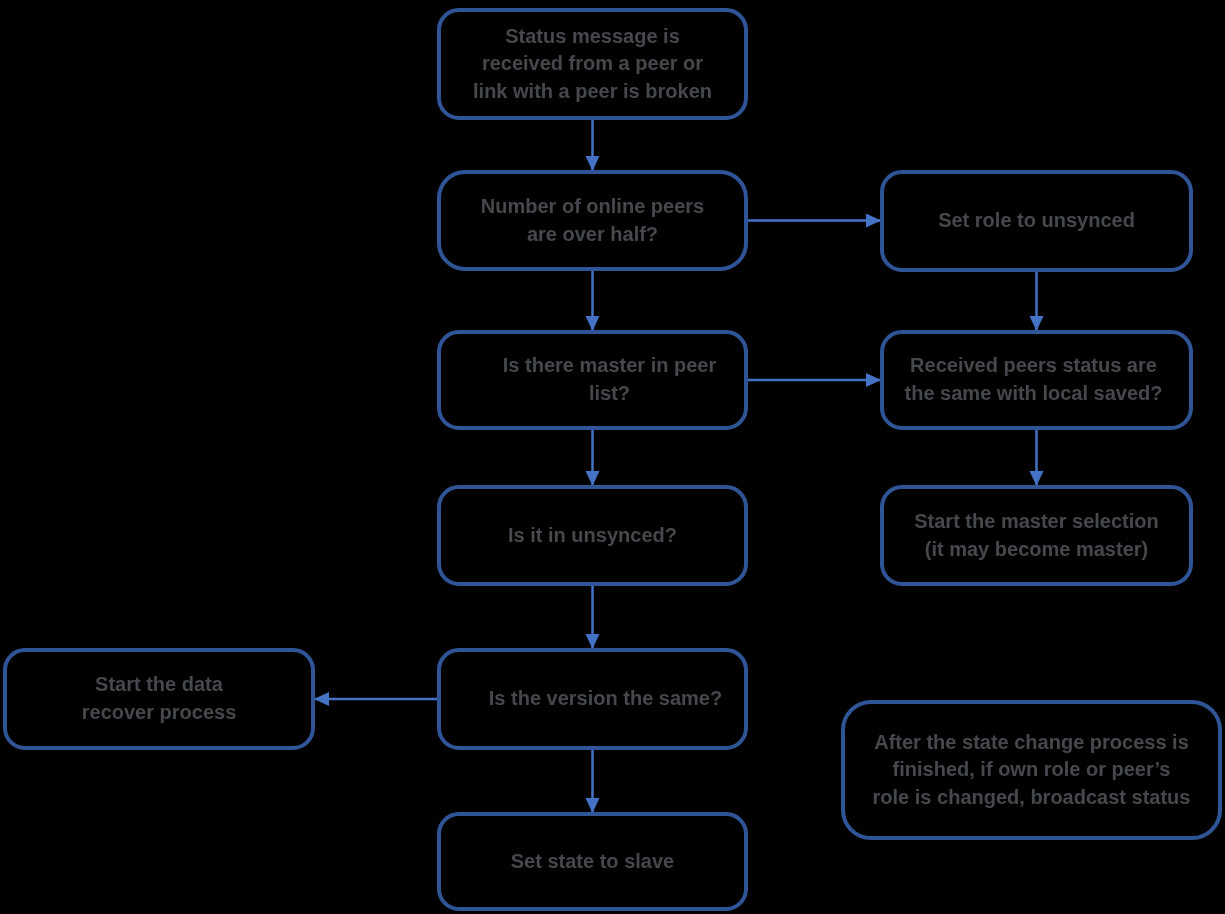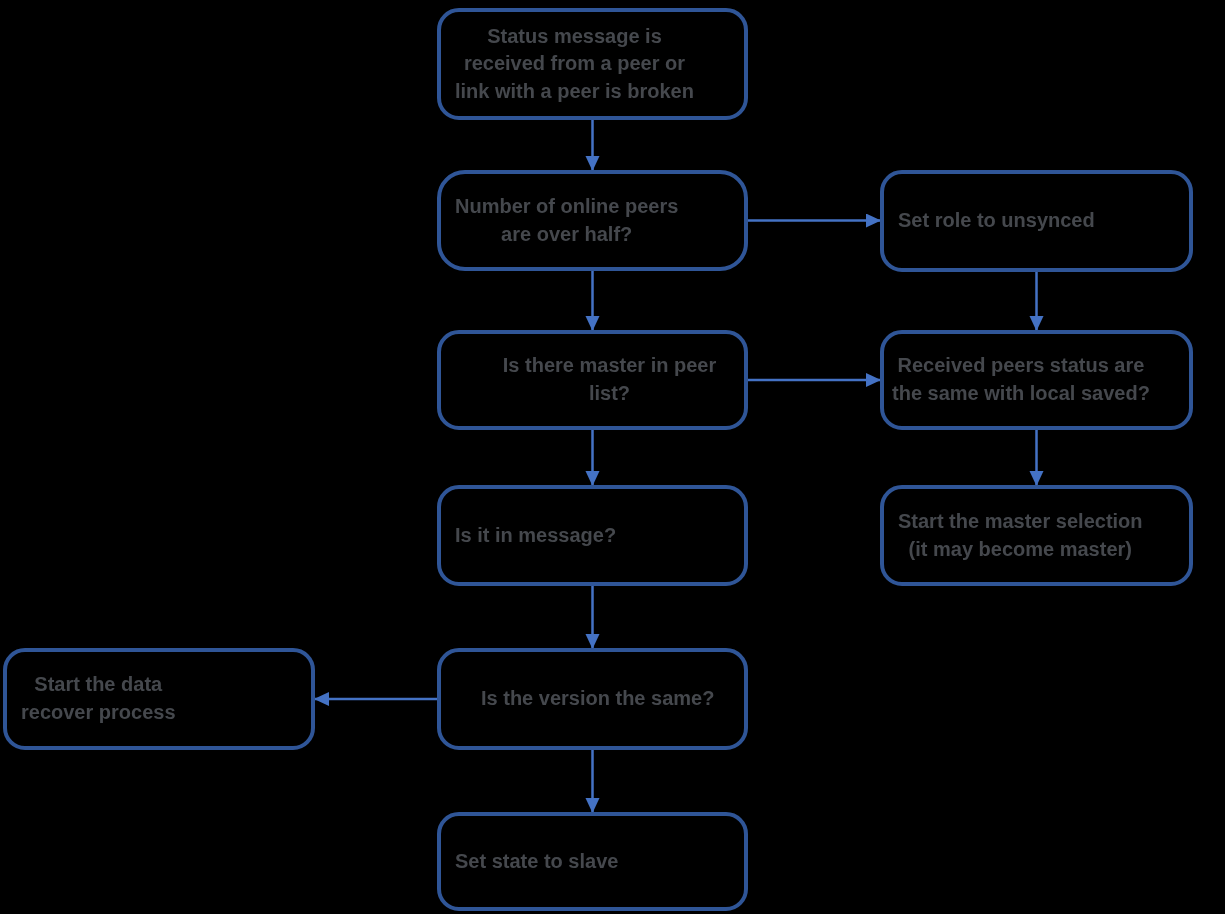--- a/index.html
+++ b/index.html
@@ -23,21 +23,21 @@
     height: 914px;
   }
   .node {
     position: absolute;
     box-sizing: border-box;
     border: 4px solid var(--border, #2f5597);
     border-radius: 22px;
     background: transparent;
     display: flex;
     align-items: center;
-    justify-content: flex-start;
+    justify-content: center;
     text-align: center;
     padding: 4px 14px;
     color: var(--text, #45484d);
     font-size: 20px;
     font-weight: 700;
     line-height: 1.38;
   }
   .node .label {
     white-space: pre-line;
   }
@@ -86,35 +86,40 @@
   <div class="node" id="node-master_in_list" style="left:437px; top:330px; width:311px; height:100px;padding-left:48px;">
     <span class="label">Is there master in peer list?</span>
   </div>
 
   <div class="node" id="node-received_status" style="left:880px; top:330px; width:313px; height:100px;padding-left:8px;">
     <span class="label">Received peers status are
 the same with local saved?</span>
   </div>
 
   <div class="node" id="node-in_unsynced" style="left:437px; top:485px; width:311px; height:101px;">
-    <span class="label">Is it in message?</span>
+    <span class="label">Is it in unsynced?</span>
   </div>
 
   <div class="node" id="node-master_selection" style="left:880px; top:485px; width:313px; height:101px;">
     <span class="label">Start the master selection
 (it may become master)</span>
   </div>
 
   <div class="node" id="node-data_recover" style="left:3px; top:648px; width:312px; height:102px;">
     <span class="label">Start the data
 recover process</span>
   </div>
 
   <div class="node" id="node-version_same" style="left:437px; top:648px; width:311px; height:102px;padding-left:40px;">
     <span class="label">Is the version the same?</span>
   </div>
 
   <div class="node" id="node-set_slave" style="left:437px; top:812px; width:311px; height:99px;">
     <span class="label">Set state to slave</span>
   </div>
 
+  <div class="node note" id="node-note" style="left:841px; top:700px; width:381px; height:140px;">
+    <span class="label">After the state change process is
+finished, if own role or peer’s
+role is changed, broadcast status</span>
+  </div>
 
 </div>
 
 </body></html>

